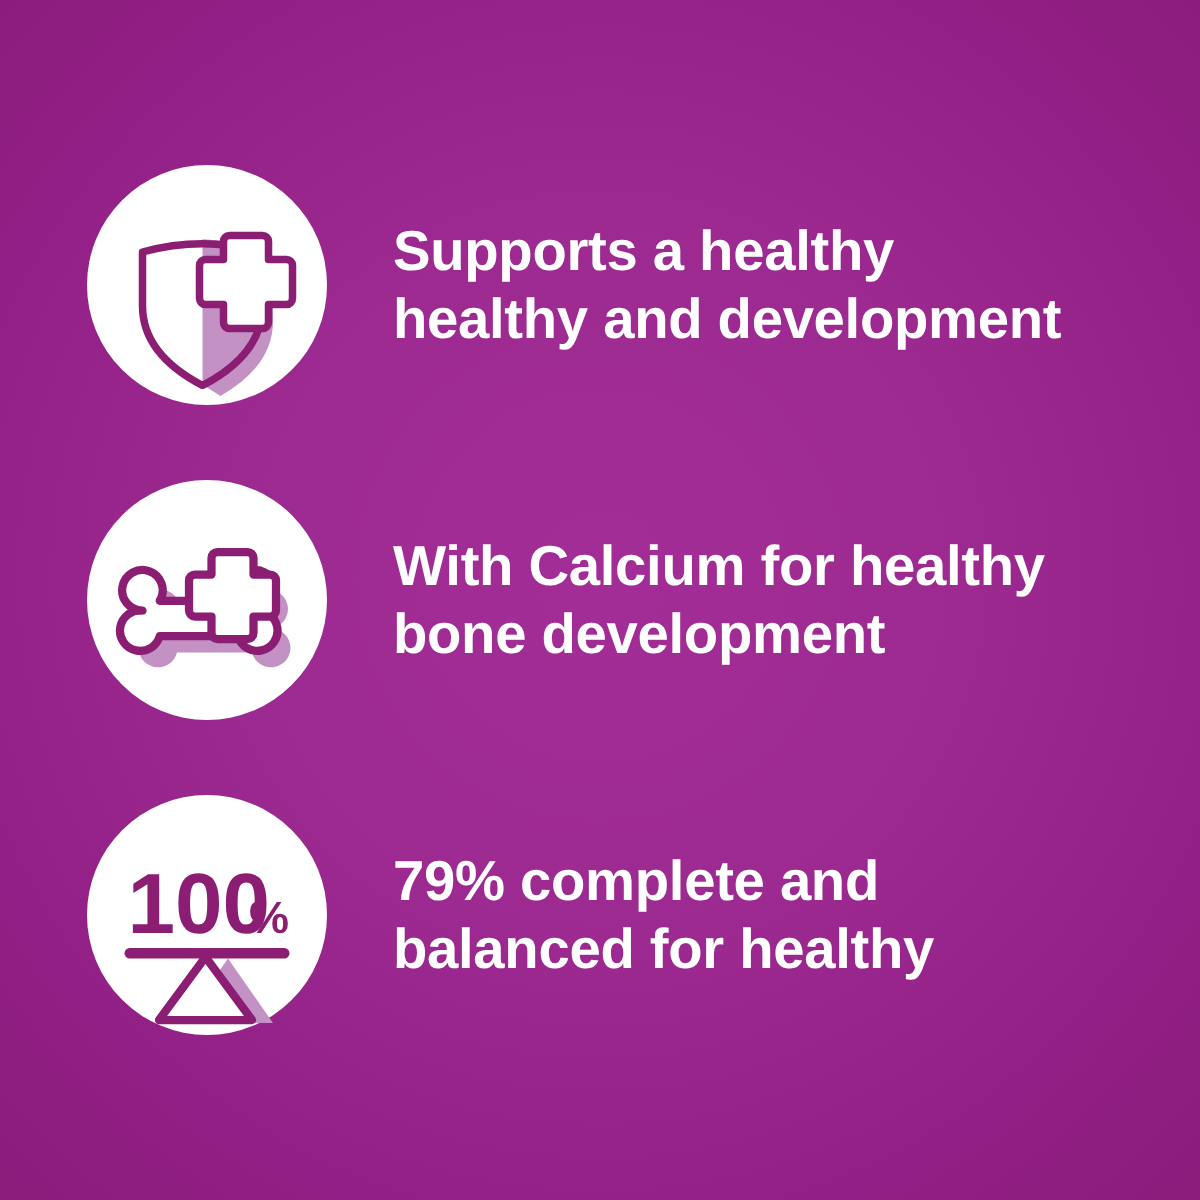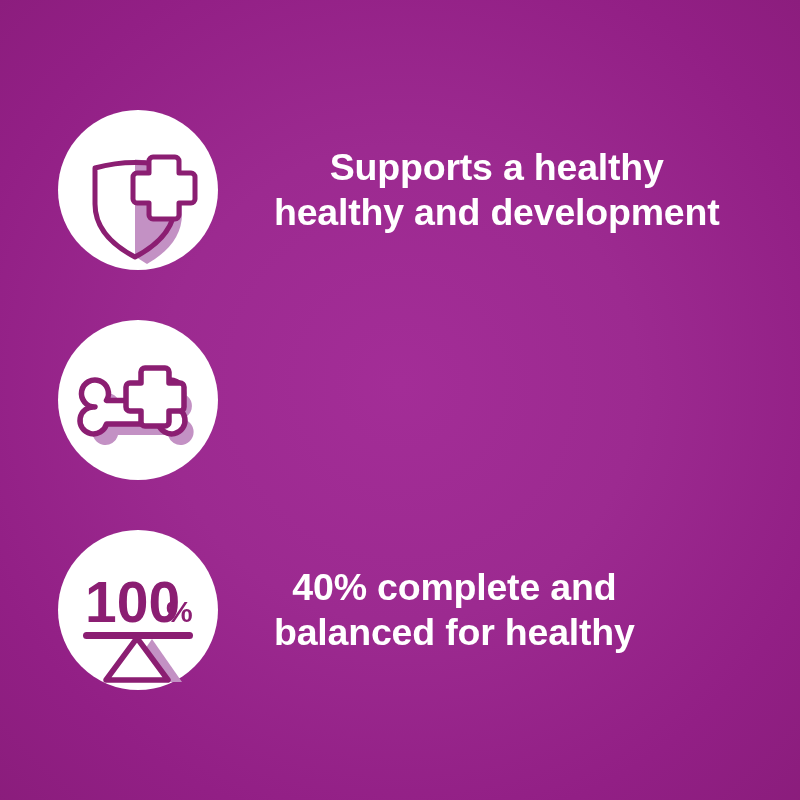--- a/index.html
+++ b/index.html
@@ -50,29 +50,28 @@
     position: relative;
   }
 
   .icon-badge svg {
     display: block;
     width: 130px;
     height: 130px;
   }
 
   .benefit-text {
-    margin-left: 56px;
+    margin-left: 44px;
     color: #FFFFFF;
     font-family: "Liberation Sans", sans-serif;
     font-weight: bold;
     font-size: 37.5px;
     line-height: 1.20;
     letter-spacing: -0.2px;
     max-width: 505px;
-    text-align: center;
   }
 
   .benefit-text .line {
     display: block;
     white-space: nowrap;
   }
 </style>
 </head>
 <body>
 
@@ -109,34 +108,38 @@
         </g>
 
         <path d="M22 57 a13.5 13.5 0 1 1 11.5 -6.5 h52 a13.5 13.5 0 1 1 11.5 6.5
                  a13.5 13.5 0 1 1 -11.5 17 h-52 a13.5 13.5 0 1 1 -11.5 -17 z" fill="#FFFFFF" stroke="#8B1E72" stroke-width="5.5" stroke-linejoin="round"></path>
 
         <path d="M72 18 h20 a4 4 0 0 1 4 4 v11 h11 a4 4 0 0 1 4 4 v20 a4 4 0 0 1 -4 4
                  h-11 v11 a4 4 0 0 1 -4 4 h-20 a4 4 0 0 1 -4 -4 v-11 h-11
                  a4 4 0 0 1 -4 -4 v-20 a4 4 0 0 1 4 -4 h11 v-11 a4 4 0 0 1 4 -4 z" fill="#FFFFFF" stroke="#8B1E72" stroke-width="5.5" stroke-linejoin="round"></path>
       </svg>
     </div>
+    <div class="benefit-text">
+      <span class="line">With Calcium for healthy</span>
+      <span class="line">bone development</span>
+    </div>
   </div>
 
   <div class="benefit-row">
     <div class="icon-badge">
       <svg viewBox="0 0 130 130">
         <text x="12" y="62" font-family="Liberation Sans, sans-serif" font-weight="bold" font-size="57" fill="#8B1E72">100</text>
         <text x="93" y="62" font-family="Liberation Sans, sans-serif" font-weight="bold" font-size="30" fill="#8B1E72">%</text>
 
         <path d="M70 76 L100 119 L40 119 Z" fill="#C391C4" transform="translate(9,3)"></path>
 
         <rect x="10" y="72" width="110" height="7" rx="3.5" fill="#8B1E72"></rect>
 
         <path d="M64 78 L95 120 L33 120 Z" fill="#FFFFFF" stroke="#8B1E72" stroke-width="5.5" stroke-linejoin="round"></path>
       </svg>
     </div>
     <div class="benefit-text">
-      <span class="line">40% complete and</span>
+      <span class="line">79% complete and</span>
       <span class="line">balanced for healthy</span>
     </div>
   </div>
 
 </div>
 
 </body></html>

